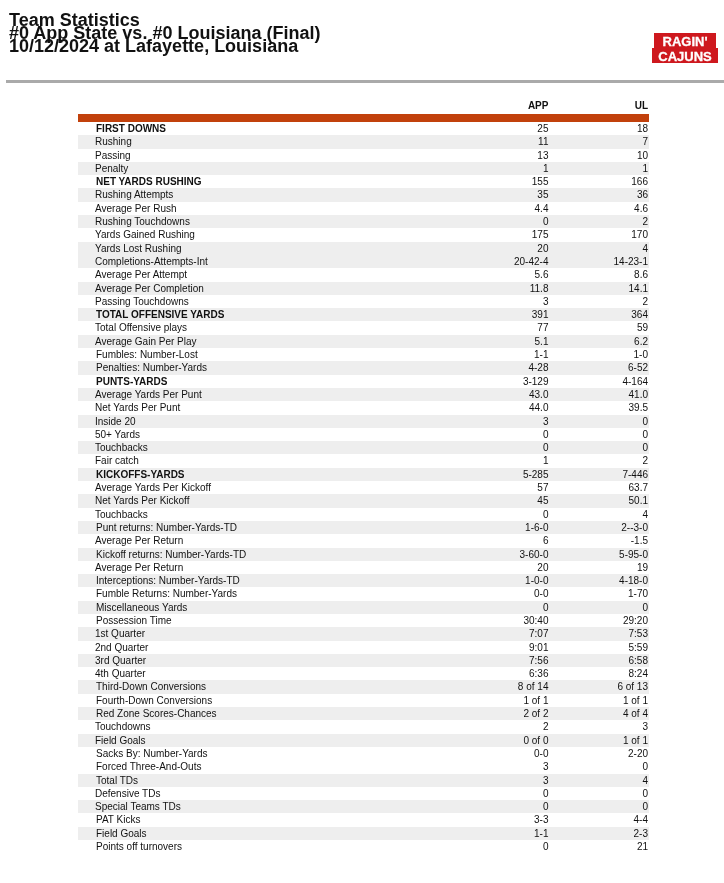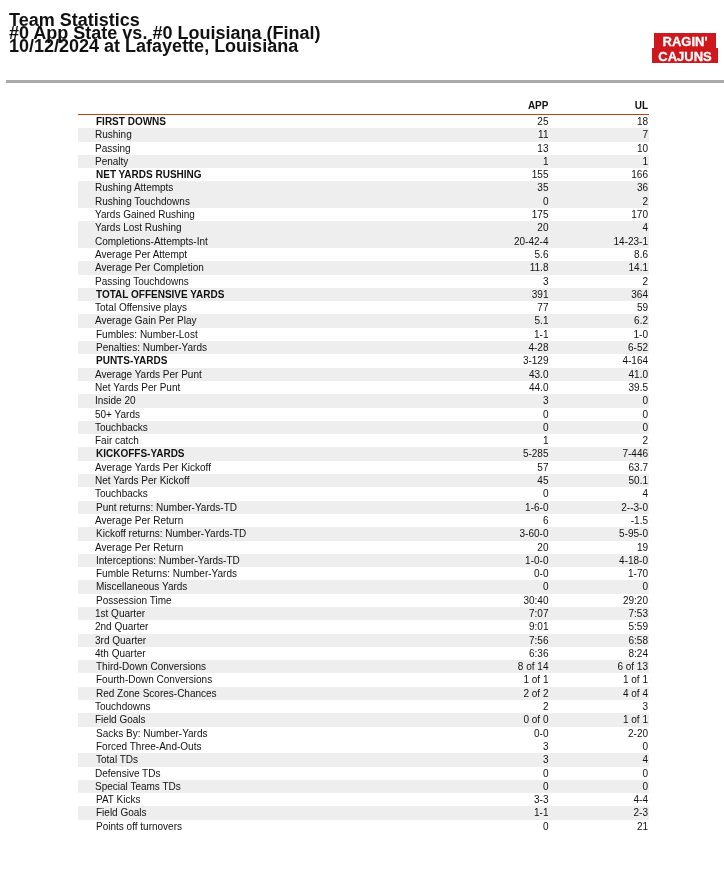--- a/index.html
+++ b/index.html
@@ -3,21 +3,21 @@
 <meta charset="utf-8">
 <style>
   html, body { margin: 0; padding: 0; background: #ffffff; }
   body { width: 724px; height: 883px; position: relative; overflow: hidden;
          font-family: "Liberation Sans", sans-serif; color: #111; }
   .header { position: absolute; left: 9px; top: 14px; }
   .header div { font-weight: bold; font-size: 18px; line-height: 13px; }
   .logo { position: absolute; left: 652px; top: 32px; width: 66px; height: 32px; }
   .divider { position: absolute; left: 6px; top: 80px; width: 718px; height: 3px; background: #aaaaaa; }
   table { position: absolute; left: 78px; top: 99px; width: 571px; border-collapse: collapse; font-size: 10px; }
-  th { font-weight: bold; font-size: 10px; text-align: right; padding: 0 1px 3px 0; height: 12px; border-bottom: 1px solid #c2410c; }
+  th { font-weight: bold; font-size: 10px; text-align: right; padding: 0 1px 3px 0; height: 12px; border-bottom: 8px solid #c2410c; }
   th.lbl { text-align: left; }
   td { height: 13.3px; padding: 0; line-height: 13.3px; white-space: nowrap; }
   td.val { text-align: right; padding-right: 1px; }
   td.c1 { width: 395px; }
   td.c2 { width: 72px; text-align: right; }
   td.c3 { width: 102px; }
   tr.alt td { background: #eeeeee; }
   .l0 { padding-left: 18px; }
   .l0.bold { font-weight: bold; }
   .l1 { padding-left: 17px; }
@@ -74,20 +74,25 @@
       <tr>
         <td class="c1 l0 bold">NET YARDS RUSHING</td>
         <td class="c2 val">155</td>
         <td class="c3 val">166</td>
       </tr>
       <tr class="alt">
         <td class="c1 l1">Rushing Attempts</td>
         <td class="c2 val">35</td>
         <td class="c3 val">36</td>
       </tr>
+      <tr>
+        <td class="c1 l1">Average Per Rush</td>
+        <td class="c2 val">4.4</td>
+        <td class="c3 val">4.6</td>
+      </tr>
       <tr class="alt">
         <td class="c1 l1">Rushing Touchdowns</td>
         <td class="c2 val">0</td>
         <td class="c3 val">2</td>
       </tr>
       <tr>
         <td class="c1 l1">Yards Gained Rushing</td>
         <td class="c2 val">175</td>
         <td class="c3 val">170</td>
       </tr>

